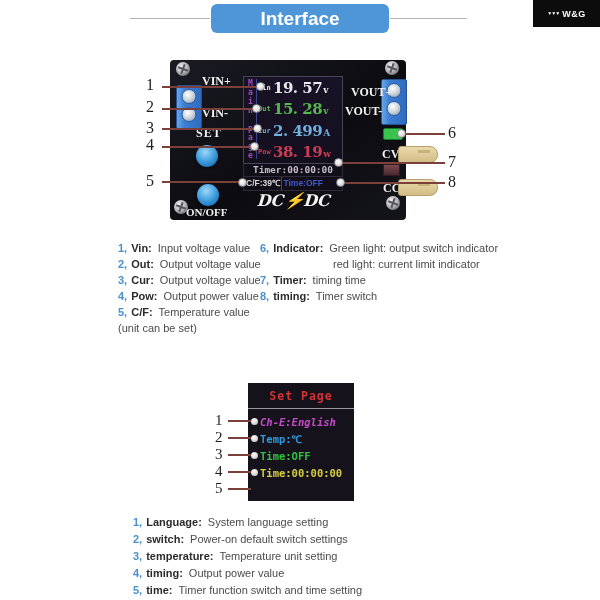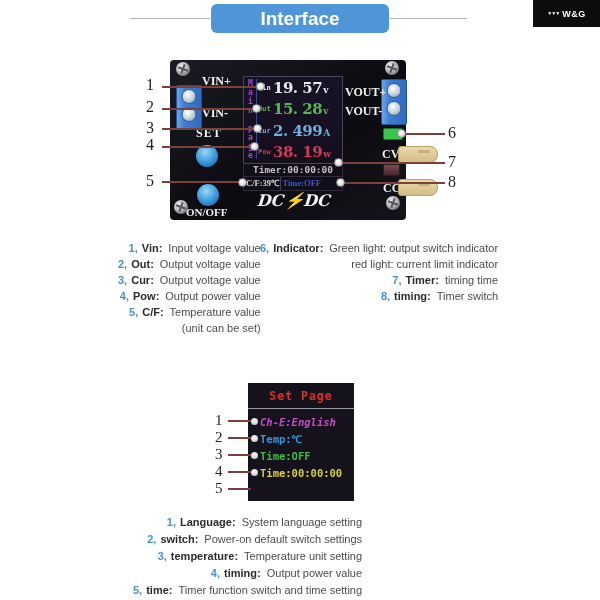--- a/index.html
+++ b/index.html
@@ -31,21 +31,21 @@
         background:linear-gradient(90deg,#6aa6e8,#3c7ed2 30%,#2f6cc0);}
   .term-left{left:6px;top:25px;width:24px;height:42px;}
   .term-right{left:211px;top:19px;width:24px;height:44px;}
   .tscrew{position:absolute;left:50%;transform:translateX(-50%);width:13px;height:13px;border-radius:50%;
           background:radial-gradient(circle at 40% 35%,#ffffff,#c9d2da 50%,#8391a0);border:1px solid #2a5fa8;}
   .tscrew.t1{top:3px;} .tscrew.t2{top:21px;}
 
   .slabel{position:absolute;color:#f2f2f2;font-family:"Liberation Serif",serif;font-weight:bold;white-space:nowrap;}
   .vinp{left:32px;top:14px;font-size:12px;text-align:right;}
   .vinn{left:32px;top:46px;font-size:12px;}
-  .voutp{left:175px;top:25px;font-size:12px;}
+  .voutp{left:181px;top:25px;font-size:12px;}
   .voutn{left:175px;top:44px;font-size:12px;}
   .setl{left:26px;top:66px;font-size:12px;letter-spacing:1px;}
   .onoffl{left:16px;top:146px;font-size:11px;}
   .cvl{left:212px;top:87px;font-size:12px;}
   .ccl{left:213px;top:121px;font-size:12px;}
 
   .btn{position:absolute;width:22px;height:22px;border-radius:50%;box-shadow:0 1px 2px rgba(0,0,0,.6);
        background:radial-gradient(circle at 42% 32%,#9ed6f6,#45a3e0 45%,#1c74bc 80%,#15578f);}
   .btn-set{left:26px;top:85px;}
   .btn-onoff{left:27px;top:124px;}
@@ -61,21 +61,21 @@
         font-family:"DejaVu Sans Mono",monospace;font-weight:bold;font-size:8px;line-height:10px;}
   .sep{position:absolute;left:12px;top:2px;width:1px;height:80px;background:#3c4a8c;}
   .rows{position:absolute;left:14px;top:0;width:84px;height:86px;display:flex;flex-direction:column;}
   .drow{height:21.5px;display:flex;align-items:center;}
   .dlabel{font-family:"DejaVu Sans Mono",monospace;font-weight:bold;font-size:7px;width:15px;flex:none;}
   .dvalue{font-family:"DejaVu Serif",serif;font-weight:bold;font-size:15px;letter-spacing:-.5px;white-space:nowrap;}
   .dunit{font-family:"DejaVu Serif",serif;font-weight:bold;font-size:9px;margin-left:1px;align-self:flex-end;padding-bottom:4px;}
   .disp-timer{position:absolute;left:0;top:87px;width:98px;height:13px;border:1px solid #2e2a3a;border-top:none;
               font-family:"DejaVu Sans Mono",monospace;font-weight:bold;font-size:9.5px;text-align:center;line-height:13px;}
   .disp-bottom{position:absolute;left:0;top:100px;width:98px;height:13px;border:1px solid #2e2a3a;display:flex;
-               font-family:Liberation Serif, serif;font-weight:bold;font-size:8.5px;line-height:13px;text-align:center;}
+               font-family:Liberation Sans, sans-serif;font-weight:bold;font-size:8.5px;line-height:13px;text-align:center;}
   .bdiv{width:1px;background:#4a4458;margin:0 1px;}
   .temp{padding-left:2px;white-space:nowrap;}
   .timeoff{white-space:nowrap;}
 
   .led{position:absolute;left:213px;top:68px;width:18px;height:10px;border:1px solid #1c7a2c;border-radius:2px;}
   .pot{position:absolute;width:38px;height:15px;background:linear-gradient(180deg,#ead9ab,#d3bd87);
        border:1px solid #b7a06a;border-radius:3px 8px 8px 3px;}
   .pot::after{content:"";position:absolute;right:7px;top:3px;width:12px;height:3px;background:#c8b27c;}
   .pot-cv{left:228px;top:86px;}
   .pot-cc{left:228px;top:119px;}
@@ -100,21 +100,21 @@
   .cnum{position:absolute;font-family:"Liberation Serif",serif;font-size:16px;color:#1e1e1e;}
   .n1{left:146px;top:76px;} .n2{left:146px;top:98px;} .n3{left:146px;top:119px;}
   .n4{left:146px;top:136px;} .n5{left:146px;top:172px;}
   .n6{left:448px;top:124px;} .n7{left:448px;top:153px;} .n8{left:448px;top:173px;}
 
   
   .ilist{position:absolute;font-size:11px;line-height:16px;}
   .list1-left{left:118px;top:240px;}
   .list1-right{left:260px;top:240px;}
   .list2{left:133px;top:514px;line-height:17px;}
-  .li{white-space:nowrap;text-align:right;}
+  .li{white-space:nowrap;}
   .num{color:#4a90cc;font-weight:bold;margin-right:4px;}
   .lbl{color:#2b2b2b;font-weight:bold;margin-right:6px;}
   .desc{color:#4b4b4b;}
   .cont5{}
   .cont6{margin-left:73px;}
 
   
   .setbox{position:absolute;left:248px;top:383px;width:106px;height:118px;background:#15121b;}
   .set-title{height:25px;text-align:center;font-family:"DejaVu Sans Mono",monospace;font-weight:bold;
              font-size:11.5px;line-height:27px;letter-spacing:1px;border-bottom:1px solid #9a98a2;}

